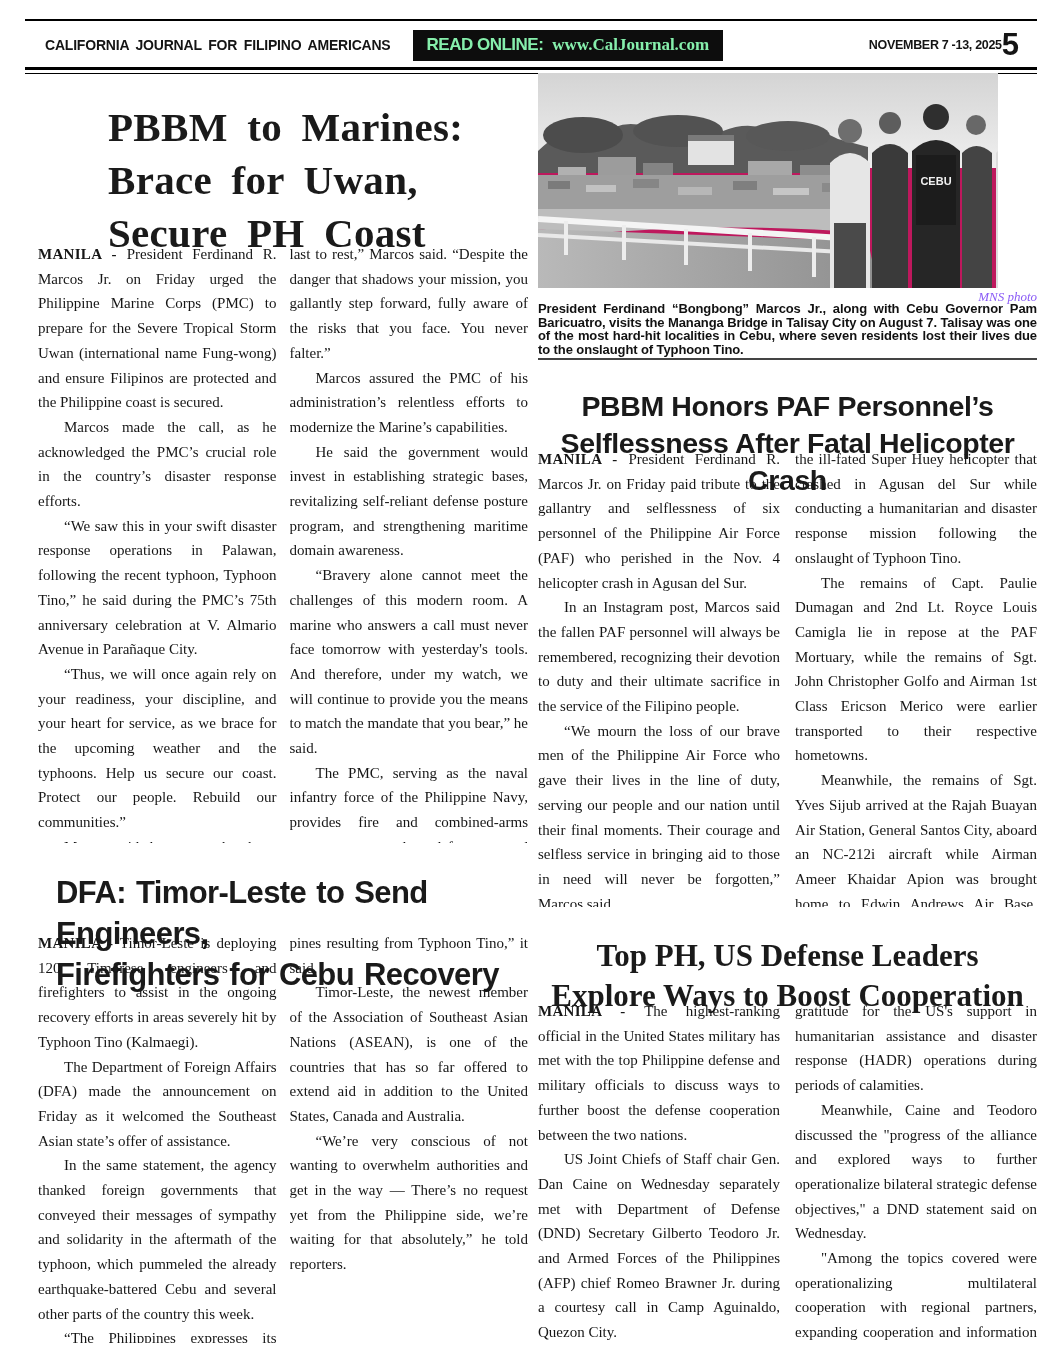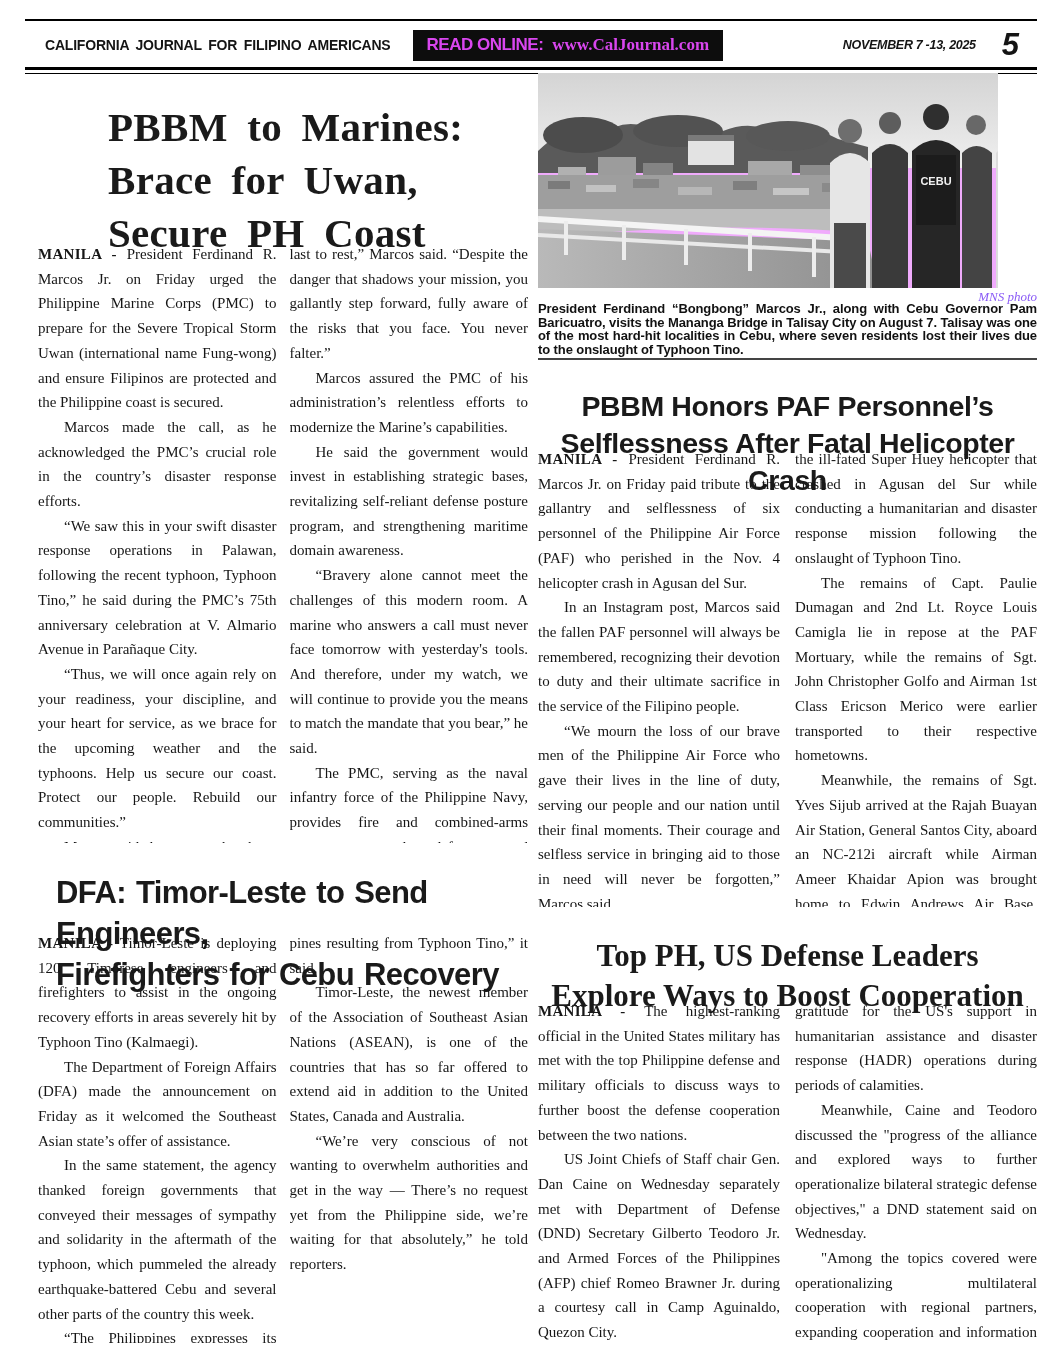--- a/index.html
+++ b/index.html
@@ -5,25 +5,25 @@
   html,body{margin:0;padding:0;}
   body{
     width:1061px;height:1347px;background:#ffffff;color:#141414;
     font-family:"Liberation Serif", serif;position:relative;overflow:hidden;
   }
   
   .topline{position:absolute;left:25px;right:24px;top:19px;height:2px;background:#000;}
   .masthead{position:absolute;left:25px;right:36px;top:24px;height:42px;display:flex;align-items:center;}
   .paper-name{font-family:"Liberation Sans",sans-serif;font-weight:bold;font-size:14px;
     letter-spacing:-0.2px;word-spacing:3px;white-space:nowrap;padding-left:20px;}
-  .read-box{background:#0d0d0d;color:#d946ef;margin-left:22px;padding:5px 14px 6px 14px;
+  .read-box{background:#0d0d0d;color:#86efac;margin-left:22px;padding:5px 14px 6px 14px;
     display:flex;gap:9px;align-items:baseline;white-space:nowrap;}
   .read-label{font-family:"Liberation Sans",sans-serif;font-weight:bold;font-size:17px;letter-spacing:-0.5px;}
   .read-url{font-family:"Liberation Serif",serif;font-weight:bold;font-size:17px;}
-  .mast-right{margin-left:auto;display:flex;align-items:center;gap:26px;font-style:italic;}
+  .mast-right{margin-left:auto;display:flex;align-items:center;}
   .issue-date{font-family:"Liberation Sans",sans-serif;font-weight:bold;font-size:12.5px;letter-spacing:-0.3px;}
   .page-number{font-family:"Liberation Sans",sans-serif;font-weight:bold;font-size:31px;padding-right:6px;}
   .header-rule{position:absolute;left:25px;right:24px;top:67px;height:3px;background:#000;}
   .header-rule2{position:absolute;left:25px;right:24px;top:73px;height:1px;background:#000;}
 
   
   .headline{white-space:pre-line;color:#1a1a1a;}
   .h-marines{position:absolute;left:38px;top:74px;width:490px;
     font-family:"Liberation Serif",serif;font-weight:bold;font-size:41px;line-height:53px;
     padding-left:70px;word-spacing:9px;letter-spacing:0.3px;box-sizing:border-box;}
@@ -41,21 +41,21 @@
   .col{flex:1;overflow:hidden;}
   #marines-body{left:38px;top:242px;width:490px;height:601px;gap:13px;}
   #dfa-body{left:38px;top:931px;width:490px;height:412px;gap:13px;}
   #paf-body{left:538px;top:447px;width:499px;height:460px;gap:15px;}
   #defense-body{left:538px;top:999px;width:499px;height:346px;gap:15px;}
   .para{margin:0;font-size:15px;line-height:24.7px;text-align:justify;text-indent:26px;color:#161616;}
   .para.lead,.para.cont{text-indent:0;}
   .para.lead b{font-weight:bold;letter-spacing:0.3px;}
 
   
-  #photo{position:absolute;left:538px;top:73px;width:460px;height:215px;overflow:hidden;background:#f0abfc;}
+  #photo{position:absolute;left:538px;top:73px;width:460px;height:215px;overflow:hidden;background:#be185d;}
   .photo-credit{position:absolute;left:538px;top:289px;width:499px;text-align:right;
     font-style:italic;font-size:13px;color:#8b5cf6;}
   .photo-caption{position:absolute;left:538px;top:302px;width:499px;
     font-family:"Liberation Sans",sans-serif;font-weight:bold;font-size:13px;line-height:13.6px;
     letter-spacing:-0.1px;text-align:justify;color:#111;}
   .caption-rule{position:absolute;left:538px;top:358px;width:499px;height:2px;background:#444;}
 </style>
 </head>
 <body>
 

